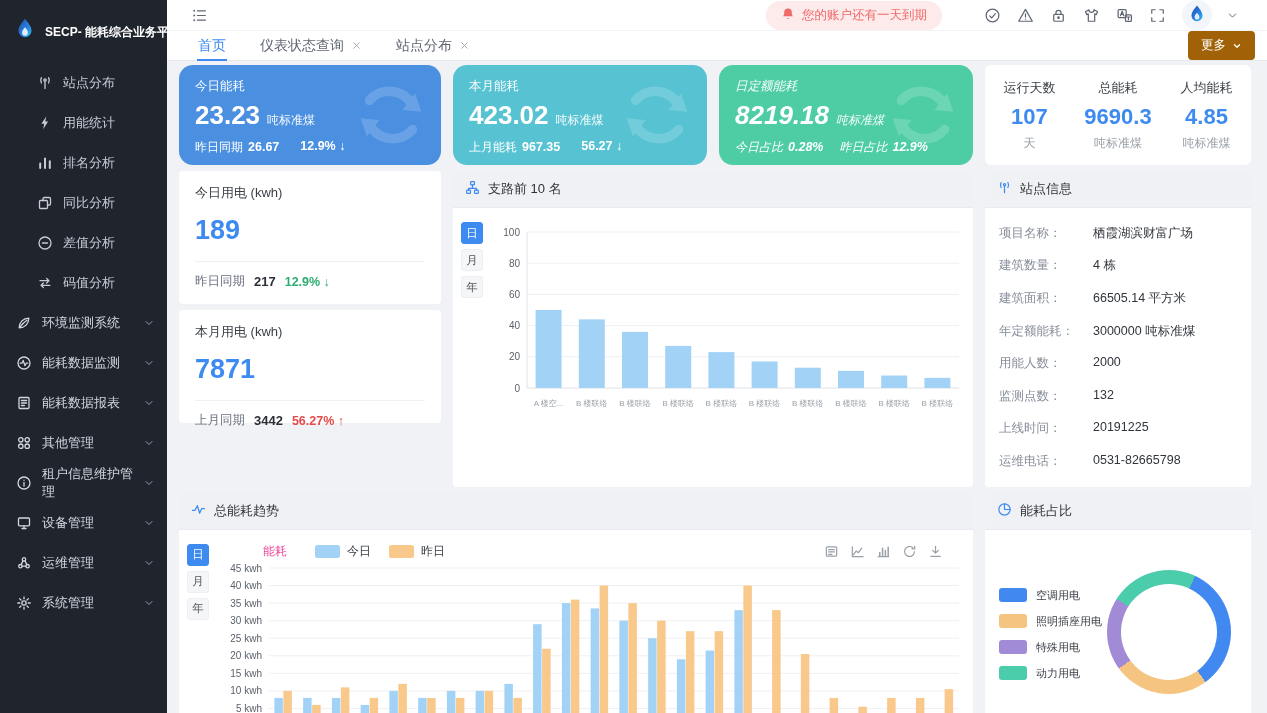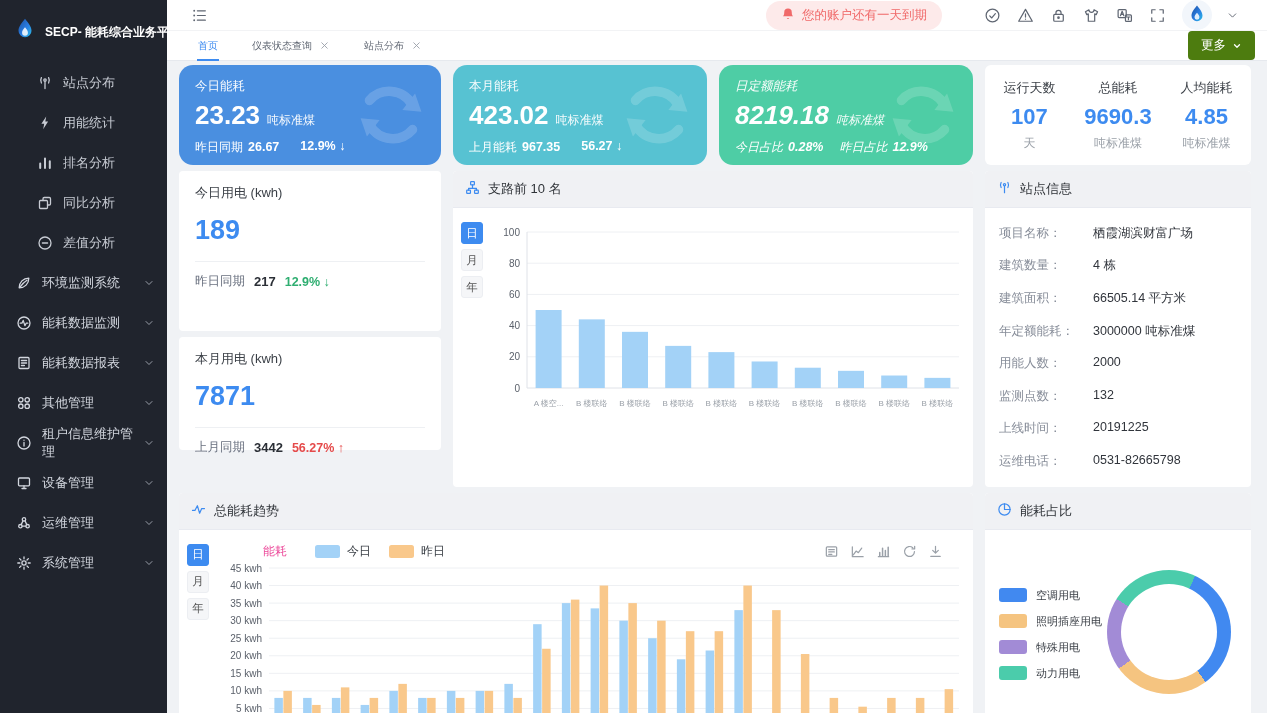--- a/index.html
+++ b/index.html
@@ -21,25 +21,25 @@
   .main { flex:1; display:flex; flex-direction:column; min-width:0; }
   .topbar { height:62px; background:#fff; display:flex; align-items:center; padding:0 18px 0 16px; }
   .topbar .spacer { flex:1; }
   .hbtn { color:#5f6672; width:33px; display:flex; justify-content:center; align-items:center; cursor:pointer; }
   .hbtn .ic { width:17px; height:17px; stroke-width:1.15; }
   .alert-pill { display:flex; align-items:center; gap:7px; background:#fdeaea; color:#f06a6a; font-size:12.5px; padding:6px 15px; border-radius:15px; margin-right:34px; cursor:pointer; }
   .alert-pill .ic { width:14px; height:14px; }
   .avatar { width:30px; height:30px; border-radius:50%; background:#f2f6fb; display:flex; align-items:center; justify-content:center; cursor:pointer; margin:0 4px 0 8px; }
   
   .tabbar { height:41px; background:#fff; border-top:1px solid #f2f3f5; border-bottom:1px solid #e6e9ee; display:flex; align-items:center; padding:0 12px 0 14px; }
-  .tab { display:flex; align-items:center; gap:7px; padding:0 17px; height:100%; font-size:10px; color:#5f6672; cursor:pointer; position:relative;justify-content:center; }
+  .tab { display:flex; align-items:center; gap:7px; padding:0 17px; height:100%; font-size:14px; color:#5f6672; cursor:pointer; position:relative;justify-content:center; }
   .tab .ic { width:11px; height:11px; color:#9aa0a8; }
   .tab.active { color:#3d8bf0; }
   .tab.active::after { content:""; position:absolute; left:16px; right:16px; bottom:-1px; height:2px; background:#3d8bf0; }
-  .more-btn { margin-left:auto; background:#4d7c0f; color:#fff; font-size:12.5px; padding:6px 13px; border-radius:4px; display:flex; gap:6px; align-items:center; cursor:pointer; }
+  .more-btn { margin-left:auto; background:#a16207; color:#fff; font-size:12.5px; padding:6px 13px; border-radius:4px; display:flex; gap:6px; align-items:center; cursor:pointer; }
   .more-btn .ic { width:10px; height:10px; stroke-width:2; }
   
   .content { padding:4px 12px 12px; display:flex; flex-direction:column; gap:6px; }
   .row1 { display:grid; grid-template-columns:262px 254px 254px 266px; gap:12px; }
   .row2 { display:grid; grid-template-columns:262px 520px 266px; gap:12px; }
   .row3 { display:grid; grid-template-columns:794px 266px; gap:12px; height:320px; }
   .kpi { border-radius:14px; color:#fff; padding:13px 16px; position:relative; overflow:hidden; height:100px; }
   .kpi-title { font-size:12.5px; opacity:.96; }
   .kpi-line { margin-top:5px; display:flex; align-items:baseline; gap:7px; }
   .kpi-value { font-size:26px; font-weight:bold; }
@@ -134,20 +134,26 @@
           </svg>
           <span>同比分析</span>
         </div>
         <div class="menu-item">
           <svg class="ic" style="width:16px;height:16px" viewBox="0 0 16 16">
             <circle cx="8" cy="8" r="6"></circle>
             <path d="M5.4 8h5.2"></path>
           </svg>
           <span>差值分析</span>
         </div>
+        <div class="menu-item">
+          <svg class="ic" style="width:16px;height:16px" viewBox="0 0 16 16">
+            <path d="M3 5.7h8.6M9.6 3.4l2.3 2.3-2.3 2.3M13 10.3H4.4M6.4 12.6 4.1 10.3l2.3-2.3"></path>
+          </svg>
+          <span>码值分析</span>
+        </div>
       </div>
       <div class="menu-item">
         <svg class="ic" style="width:16px;height:16px" viewBox="0 0 16 16">
           <path d="M3.2 12.8C3.2 7.2 7.2 3.2 12.8 3.2c0 5.6-4 9.6-9.6 9.6z"></path>
           <path d="M4.4 11.6C6.2 9 8.4 6.8 11 5.2"></path>
         </svg>
         <span>环境监测系统</span>
         <svg class="ic chev" viewBox="0 0 16 16">
           <path d="M4 6l4 4 4-4"></path>
         </svg>
@@ -408,21 +414,21 @@
           <div class="stat">
             <div class="stat-label">人均能耗</div>
             <div class="stat-value">4.85</div>
             <div class="stat-unit">吨标准煤</div>
           </div>
         </div>
     </div>
 
     <div class="row2">
       <div class="col-stack">
-        <div class="usage-card" style="height:160px">
+        <div class="usage-card" style="height:133px">
           <div class="usage-title">今日用电 (kwh)</div>
           <div class="usage-value">189</div>
           <div class="usage-div"></div>
           <div class="usage-foot">
             <span>昨日同期</span>
             <b>217</b>
             <span class="chg-down" id="today-chg">12.9% ↓</span>
           </div>
         </div>
         <div class="usage-card" style="height:113px">

